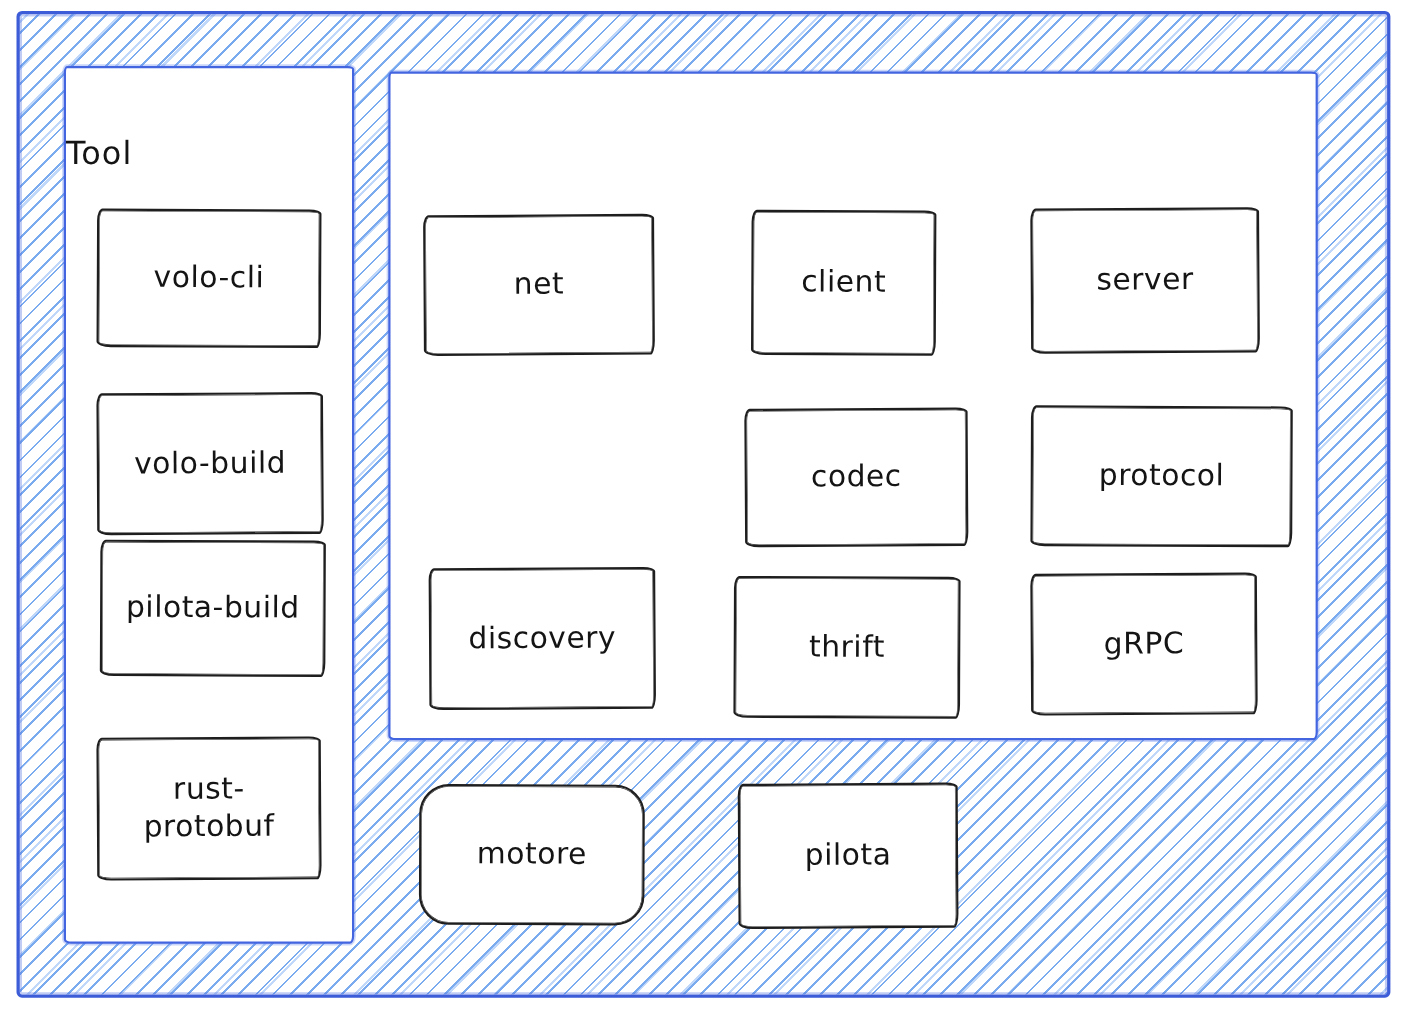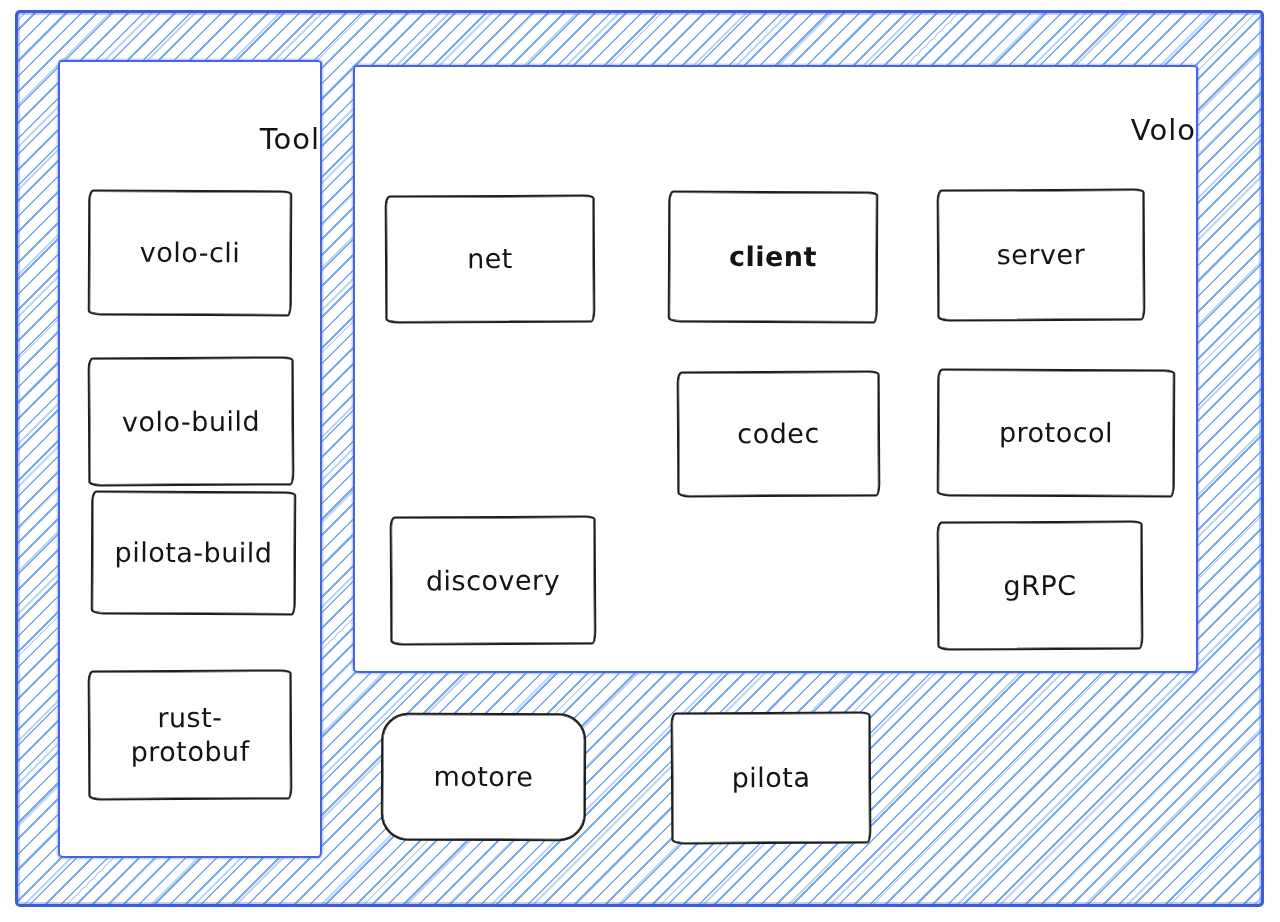--- a/index.html
+++ b/index.html
@@ -43,21 +43,21 @@
     border: 2.5px solid #4465e0;
     border-radius: 3px 6px 4px 7px / 6px 3px 7px 4px;
     box-shadow: 0 0 0 1.5px rgba(100, 134, 238, 0.35);
   }
   .panel-tool { left: 40px; top: 47px; width: 264px; height: 798px; }
   .panel-volo { left: 335px; top: 52px; width: 845px; height: 608px; }
 
   .panel-title {
     position: absolute;
     left: 0; right: 0;
-    text-align: right;
+    text-align: left;
     font-size: 29px;
     letter-spacing: 1px;
     color: #141414;
   }
   .panel-tool .panel-title { top: 60px; }
   .panel-volo .panel-title { top: 46px; }
 
   
   .sbox {
     position: absolute;
@@ -80,21 +80,21 @@
 
   
   .n-volo-cli      { left: 28px; top: 128px; width: 204px; height: 126px; }
   .n-volo-build    { left: 28px; top: 295px; width: 206px; height: 129px; }
   .n-pilota-build  { left: 31px; top: 429px; width: 205px; height: 124px; justify-content: center; }
   .n-rust-protobuf { left: 28px; top: 608px; width: 204px; height: 130px; }
   .n-rust-protobuf .lbl { max-width: 168px; overflow-wrap: anywhere; }
 
   
   .n-net       { left: 30px;  top: 128px; width: 210px; height: 128px; }
-  .n-client    { left: 313px; top: 124px; width: 210px; height: 132px; font-weight: bold; }
+  .n-client    { left: 328px; top: 124px; width: 168px; height: 132px; }
   .n-server    { left: 582px; top: 122px; width: 208px; height: 132px; }
   .n-context   { left: 28px;  top: 296px; width: 211px; height: 130px; }
   .n-codec     { left: 322px; top: 304px; width: 203px; height: 126px; }
   .n-protocol  { left: 582px; top: 302px; width: 238px; height: 128px; }
   .n-discovery { left: 35px;  top: 449px; width: 206px; height: 129px; }
   .n-thrift    { left: 312px; top: 457px; width: 206px; height: 129px; }
   .n-grpc      { left: 582px; top: 454px; width: 206px; height: 129px; }
 
   
   .n-motore   { left: 363px; top: 700px; width: 205px; height: 128px; border-radius: 27px; }
@@ -118,40 +118,42 @@
       </div>
       <div class="sbox n-pilota-build tilt-a">
         <span class="lbl">pilota-build</span>
       </div>
       <div class="sbox n-rust-protobuf tilt-b">
         <span class="lbl">rust-protobuf</span>
       </div>
     </section>
 
     <section class="panel panel-volo">
-      <div class="panel-title">Volo</div>
 
       <div class="sbox n-net tilt-b">
         <span class="lbl">net</span>
       </div>
       <div class="sbox n-client tilt-a">
         <span class="lbl">client</span>
       </div>
       <div class="sbox n-server tilt-b">
         <span class="lbl">server</span>
       </div>
       <div class="sbox n-codec tilt-b">
         <span class="lbl">codec</span>
       </div>
       <div class="sbox n-protocol tilt-a">
         <span class="lbl">protocol</span>
       </div>
       <div class="sbox n-discovery tilt-b">
         <span class="lbl">discovery</span>
       </div>
+      <div class="sbox n-thrift tilt-a">
+        <span class="lbl">thrift</span>
+      </div>
       <div class="sbox n-grpc tilt-b">
         <span class="lbl">gRPC</span>
       </div>
     </section>
 
     <div class="sbox n-motore tilt-a">
       <span class="lbl">motore</span>
     </div>
     <div class="sbox n-pilota tilt-b">
       <span class="lbl">pilota</span>

